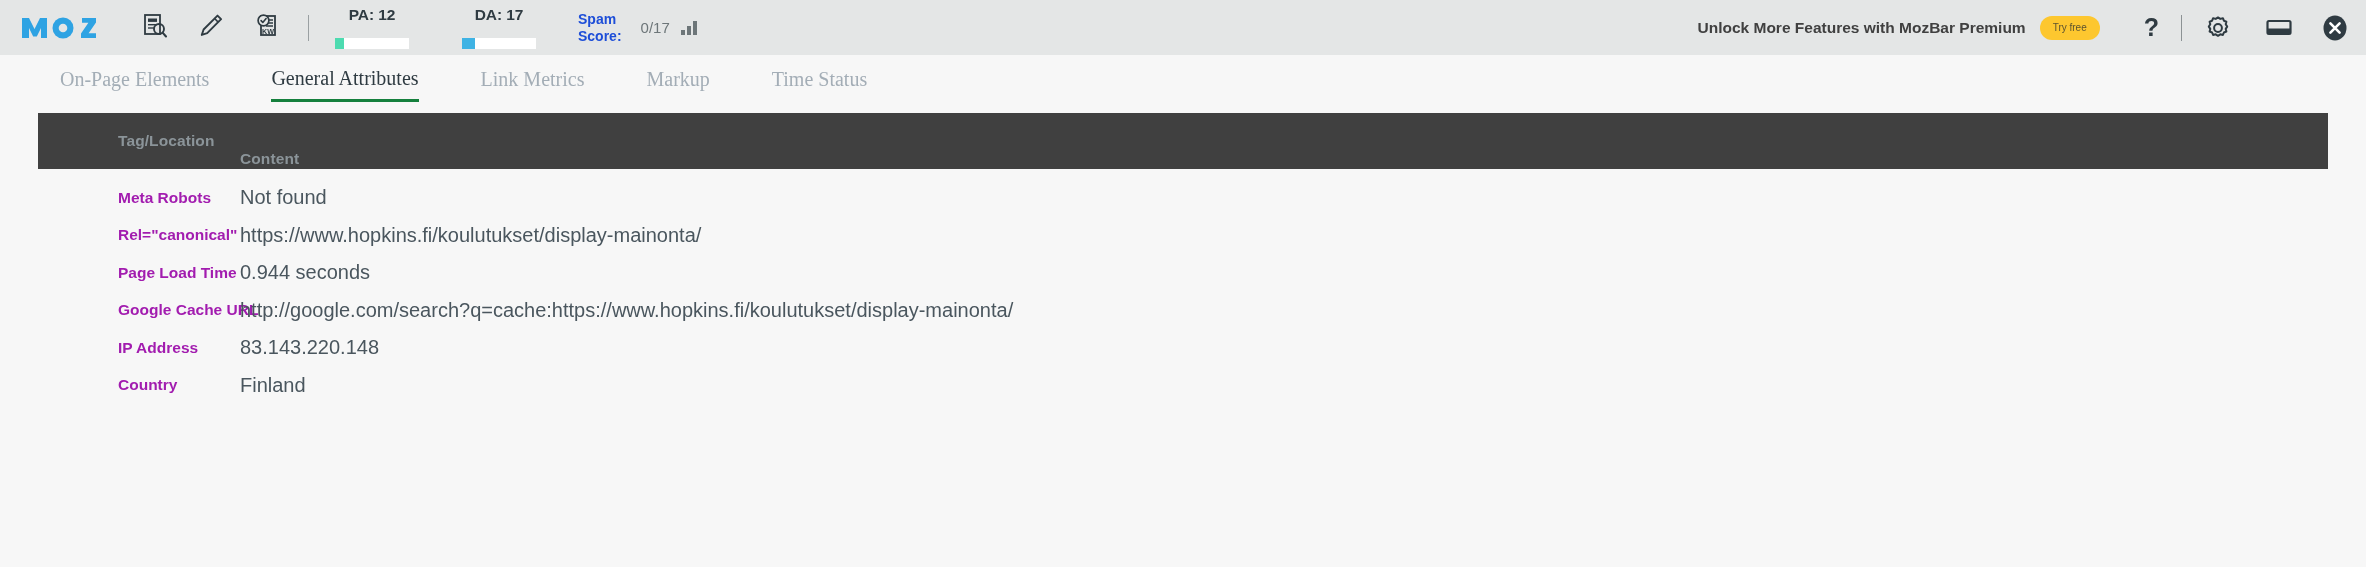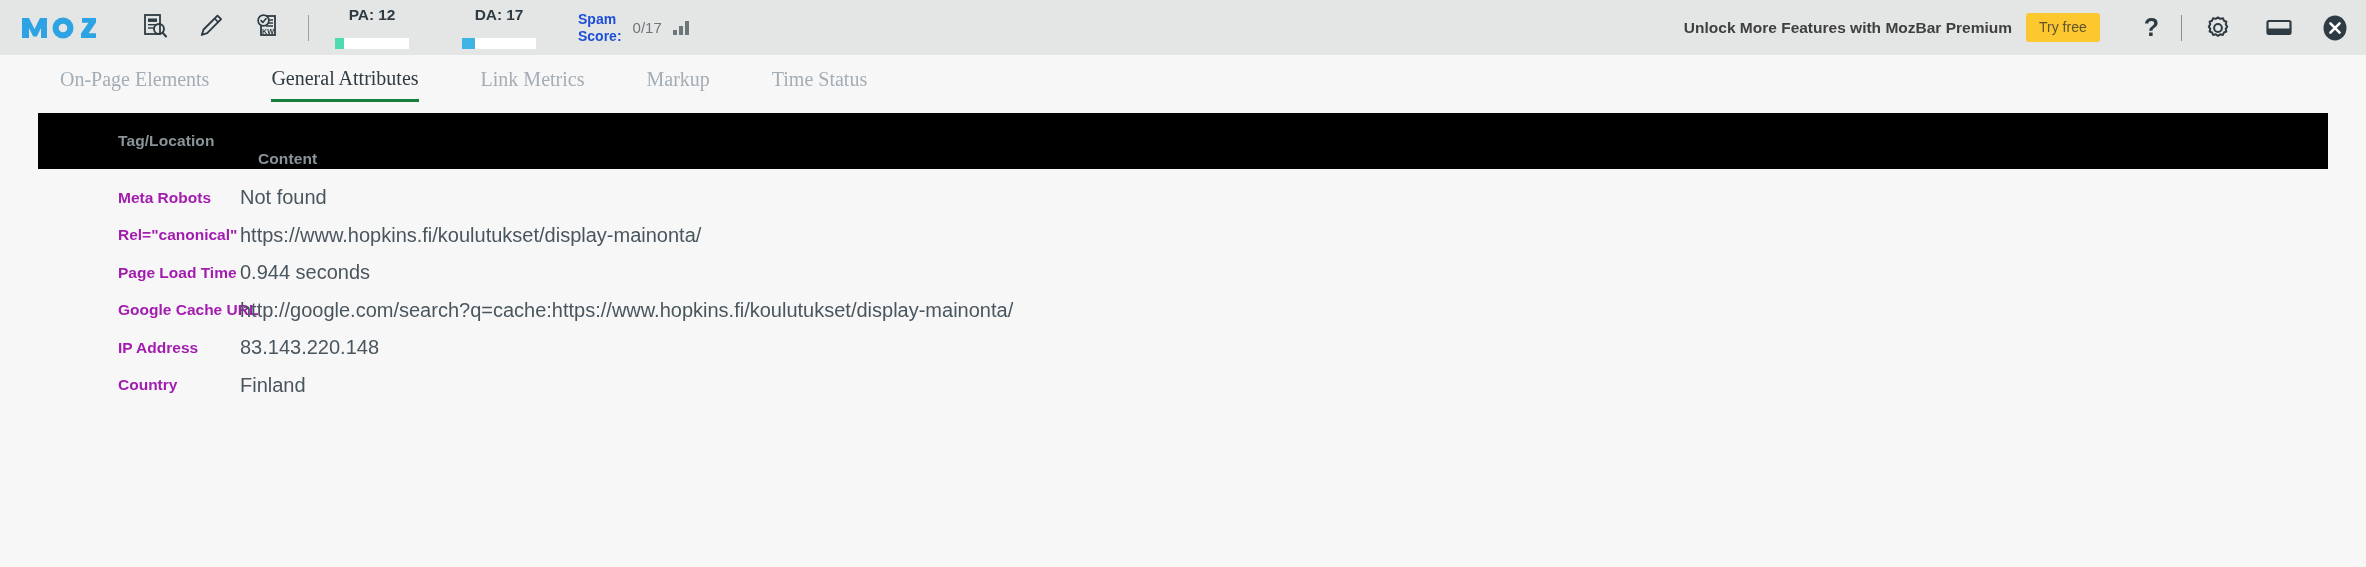--- a/index.html
+++ b/index.html
@@ -94,20 +94,21 @@
     font-size: 14px;
     font-weight: bold;
     color: #1d4ed8;
     line-height: 1.18;
     white-space: nowrap;
   }
   .spam-score {
     font-size: 15px;
     color: #6d7679;
     white-space: nowrap;
+    margin-left: 8px;
   }
   .spam-bars {
     display: flex;
     align-items: flex-end;
     gap: 2px;
     height: 14px;
   }
   .spam-bars i { display: block; width: 4px; background: #6d7679; }
   .spam-bars i:nth-child(1) { height: 5px; }
   .spam-bars i:nth-child(2) { height: 9px; }
@@ -118,24 +119,24 @@
   .premium-text {
     font-size: 15.5px;
     font-weight: bold;
     color: #404040;
     white-space: nowrap;
     margin-right: 14px;
   }
   .try-free {
     background: #fdc72f;
     color: #5d5430;
-    font-size: 14px;
+    font-size: 10px;
     padding: 6px 13px 7px;
     border: none;
-    border-radius: 3px;
+    border-radius: 14px;
     cursor: pointer;
     font-family: inherit;
     white-space: nowrap;
   }
 
   .help-icon {
     font-size: 25px;
     font-weight: bold;
     color: #2f3b42;
     margin-left: 44px;
@@ -172,25 +173,24 @@
   }
   .tab.active {
     color: #2f3b42;
     border-bottom: 3px solid #15803d;
   }
 
   
   .table-wrap { padding: 0 38px; }
 
   .table-head {
-    background: #000000;
+    background: #404040;
     height: 56px;
     display: flex;
     align-items: center;
-    gap: 18px;
   }
   .th {
     font-size: 15.5px;
     font-weight: bold;
     color: #8b9499;
     letter-spacing: 0.1px;
   }
   .col-tag { width: 202px; padding-left: 80px; flex: none; }
   .col-content { flex: 1; margin-top: 35px; }
 

